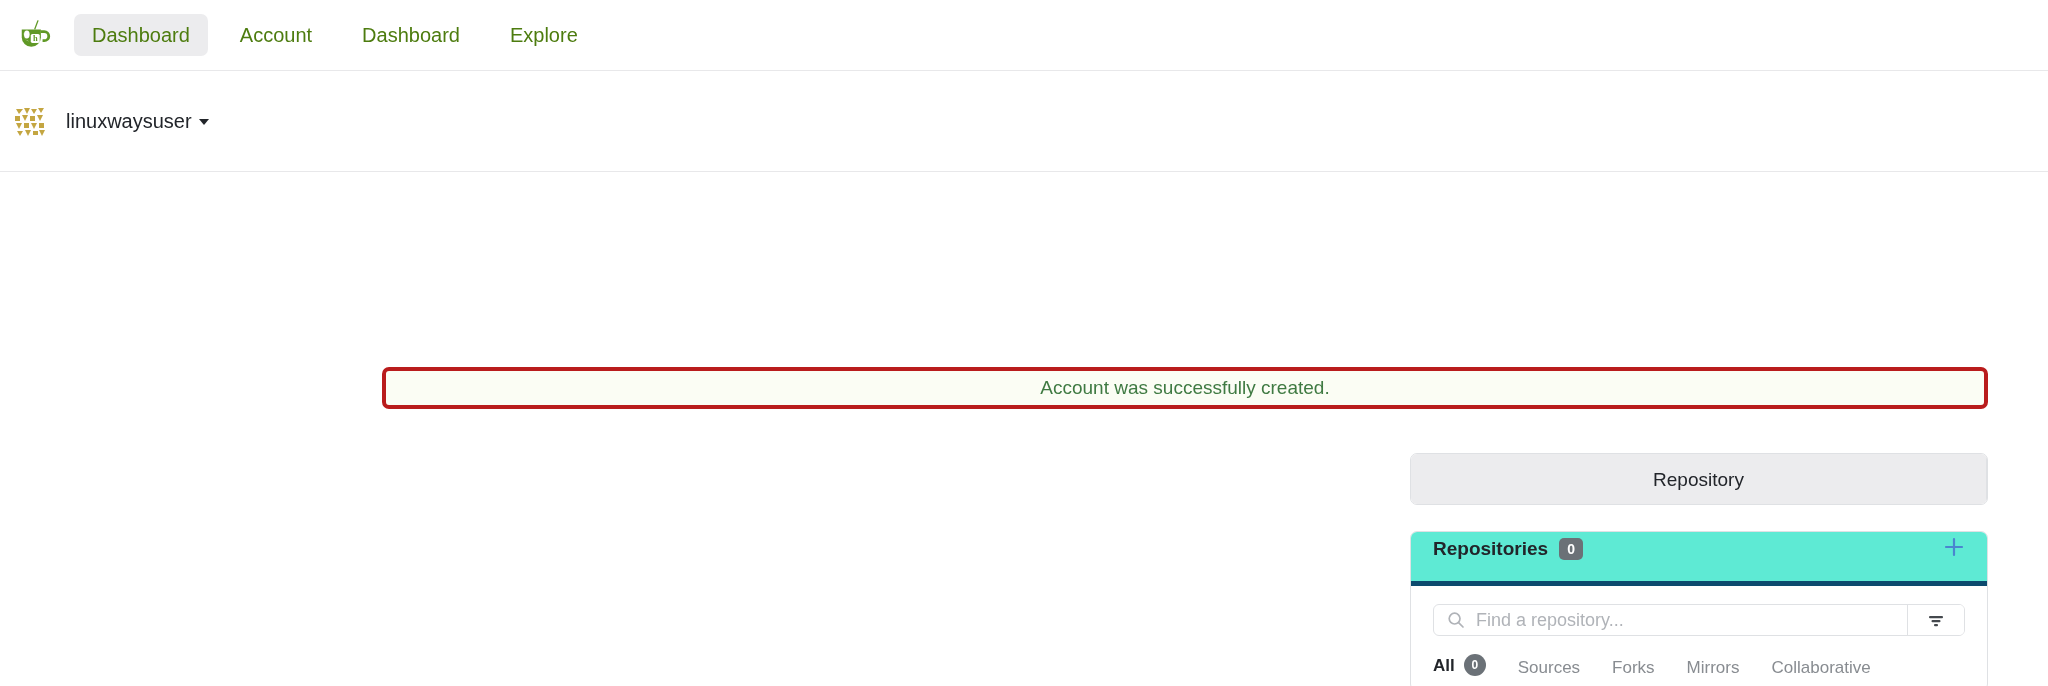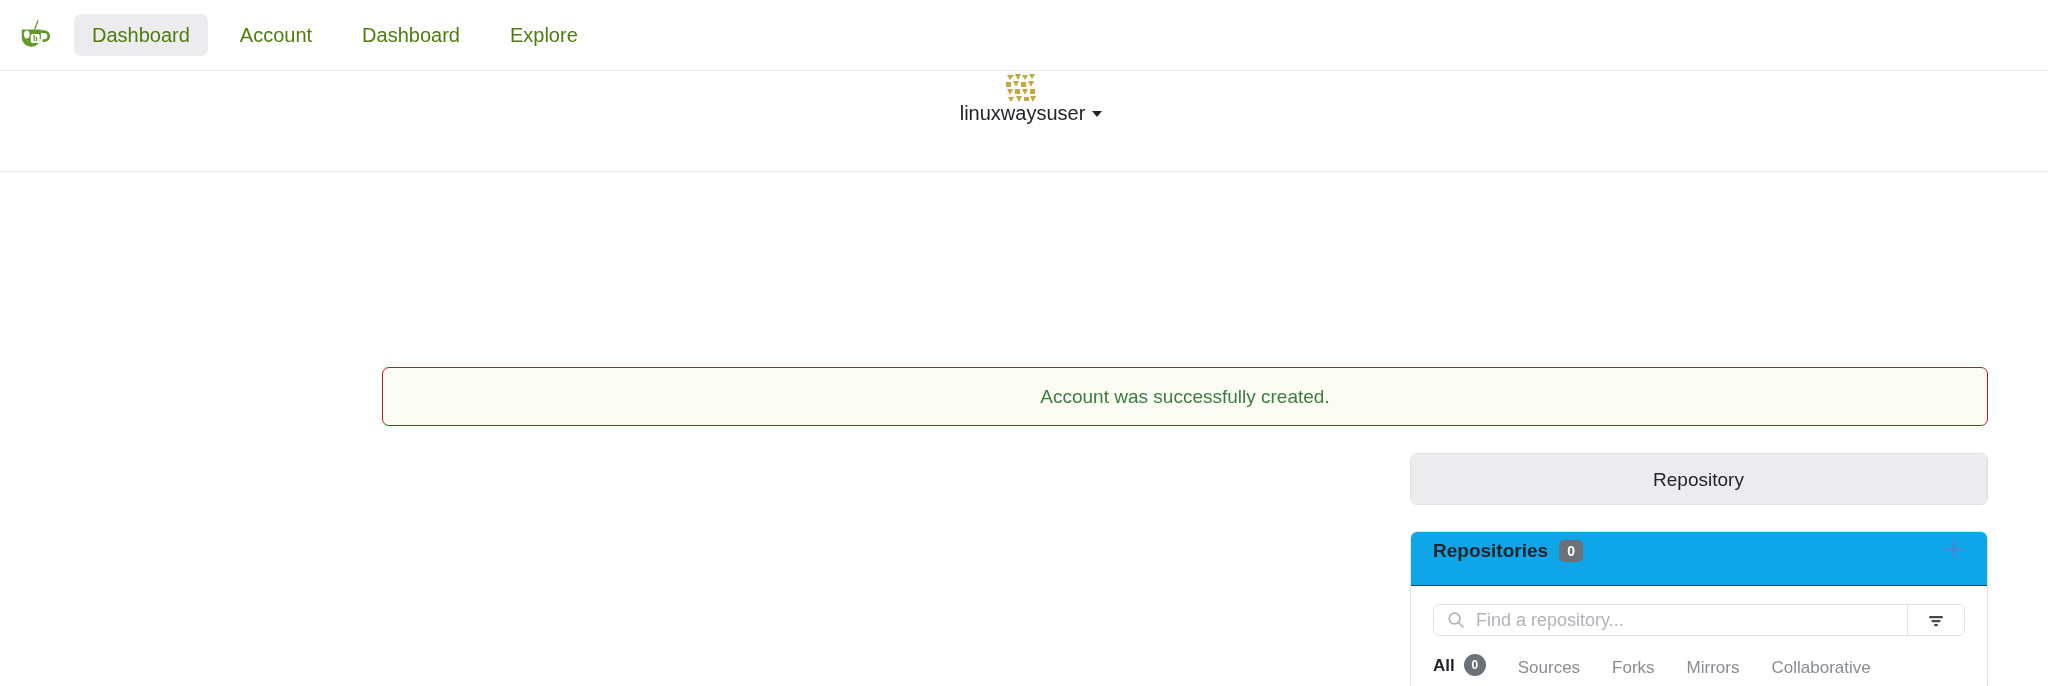--- a/index.html
+++ b/index.html
@@ -50,21 +50,20 @@
   }
 
   
   .userbar {
     height: 101px;
     border-bottom: 1px solid #e8e8ea;
     display: flex;
     align-items: center;
     padding-left: 14px;
     background: #ffffff;
-    flex-direction: column;
   }
   .avatar {
     width: 32px;
     height: 32px;
     border-radius: 3px;
     flex: 0 0 auto;
     margin-right: 20px;
     background-color: #ffffff;
     overflow: hidden;
   }
@@ -91,23 +90,23 @@
     width: 2048px;
     height: 513px;
     background: #ffffff;
   }
 
   .flash-success {
     position: absolute;
     left: 382px;
     top: 195px;
     width: 1606px;
-    height: 59px;
+    height: 42px;
     background: #fbfdf4;
-    border: 1px solid #b91c1c;
+    border: 4px solid #b91c1c;
     border-radius: 7px;
     display: flex;
     align-items: center;
     justify-content: center;
     font-size: 19px;
     color: #3f7a42;
   }
 
   
   .right-col {
@@ -145,22 +144,22 @@
   .repo-panel {
     margin-top: 26px;
     width: 100%;
     border: 1px solid #dfe1e4;
     border-radius: 7px;
     background: #ffffff;
     overflow: hidden;
   }
   .repo-panel-head {
     height: 54px;
-    background: #0ea5e9;
-    border-bottom: 1px solid #0c4a6e;
+    background: #5eead4;
+    border-bottom: 5px solid #0c4a6e;
     display: flex;
     align-items: center;
     padding: 0 20px 16px 22px;
   }
   .repo-panel-title {
     font-size: 19px;
     font-weight: bold;
     color: #22252a;
     line-height: 1;
   }

